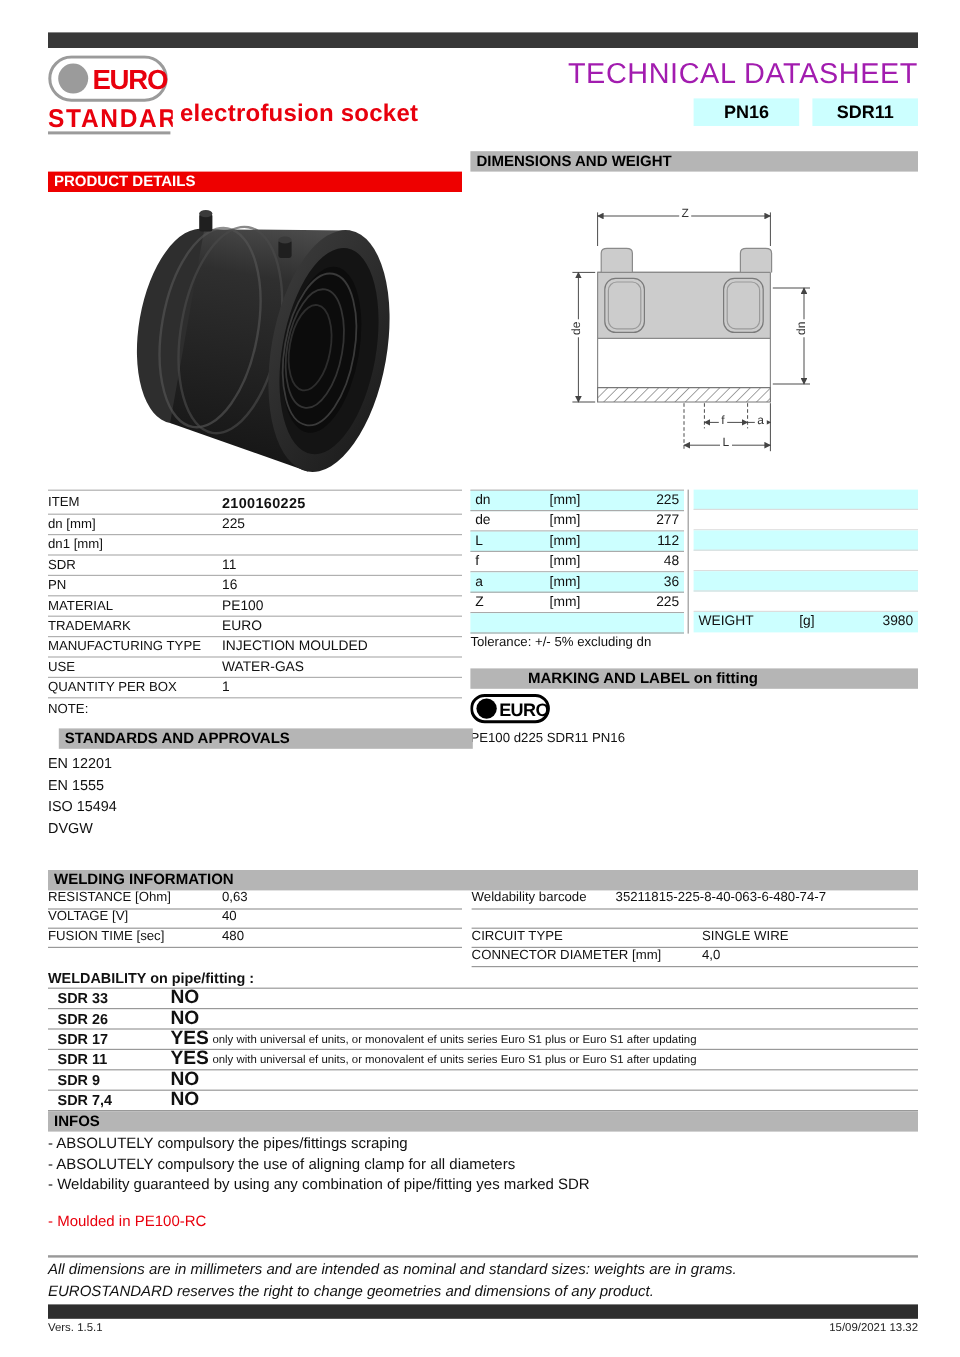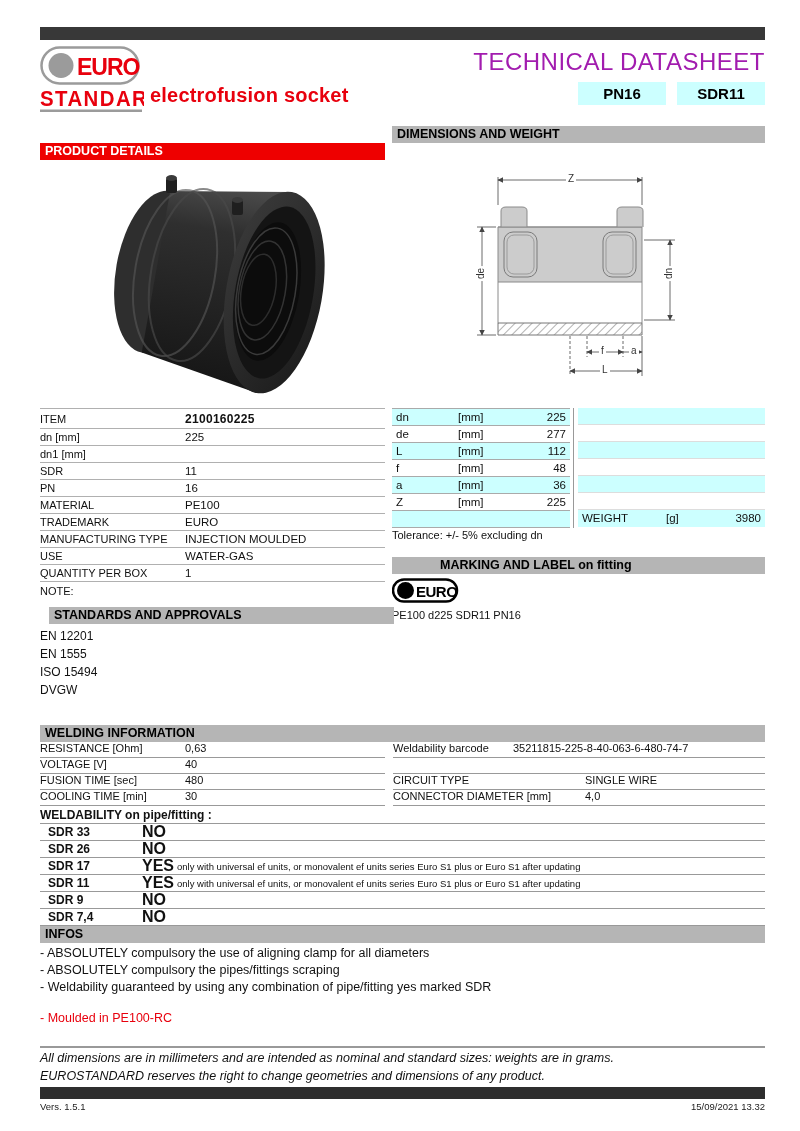--- a/index.html
+++ b/index.html
@@ -321,24 +321,20 @@
         <span class="w-value">0,63</span>
       </div>
     <div class="w-row">
         <span class="w-label">VOLTAGE [V]</span>
         <span class="w-value">40</span>
       </div>
     <div class="w-row">
         <span class="w-label">FUSION TIME [sec]</span>
         <span class="w-value">480</span>
       </div>
-    <div class="w-row">
-        <span class="w-label">COOLING TIME [min]</span>
-        <span class="w-value">30</span>
-      </div>
   </div>
   <div class="welding-right">
     <div class="w-row">
         <span class="wr-label-s">Weldability barcode</span>
         <span class="w-value">35211815-225-8-40-063-6-480-74-7</span>
       </div>
     <div class="w-row">
         <span class="wr-label-s"></span>
         <span class="w-value"></span>
       </div>
@@ -381,22 +377,22 @@
       </div>
     <div class="sdr-row">
         <span class="sdr-name">SDR 7,4</span>
         <span class="sdr-val">NO</span>
         <span class="sdr-note"></span>
       </div>
   </div>
 
   <div class="sec-bar bar-gray" id="bar-infos">INFOS</div>
   <div class="infos-list">
+    <div>- ABSOLUTELY compulsory the pipes/fittings scraping</div>
     <div>- ABSOLUTELY compulsory the use of aligning clamp for all diameters</div>
-    <div>- ABSOLUTELY compulsory the pipes/fittings scraping</div>
     <div>- Weldability guaranteed by using any combination of pipe/fitting yes marked SDR</div>
   </div>
   <div class="infos-highlight">- Moulded in PE100-RC</div>
 
   <div class="footer-rule"></div>
   <div class="footer-italic">
     <div>All dimensions are in millimeters and are intended as nominal and standard sizes: weights are in grams.</div>
     <div>EUROSTANDARD reserves the right to change geometries and dimensions of any product.</div>
   </div>
   <div class="footer-bar"></div>

